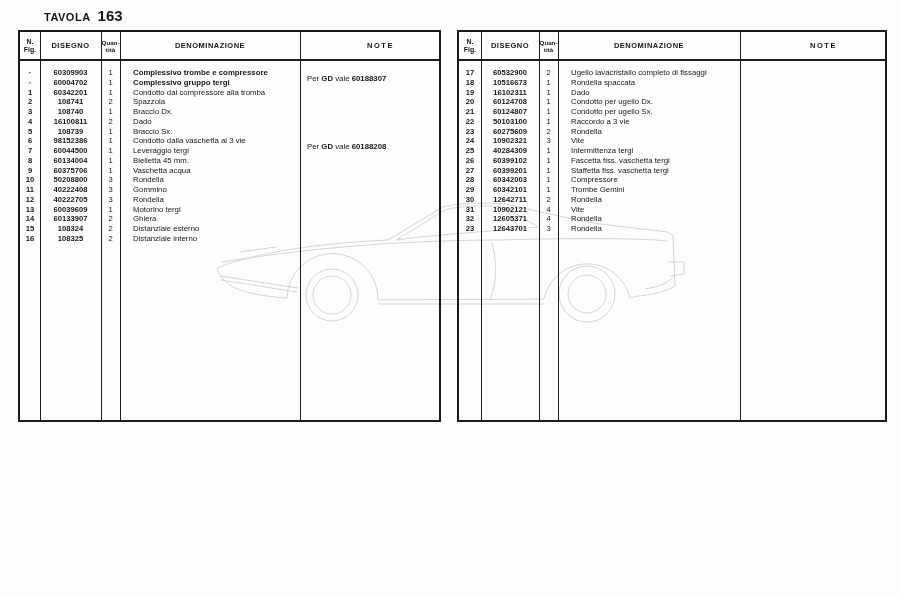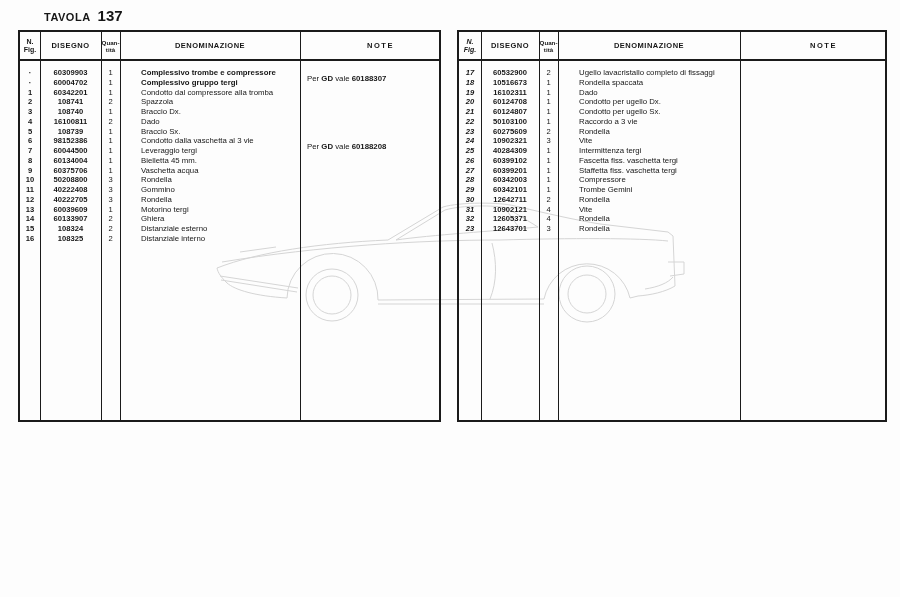--- a/index.html
+++ b/index.html
@@ -47,31 +47,31 @@
   .thead { flex: 0 0 29px; display: flex; border-bottom: 2px solid #1b1b1b; }
   .hc { display: flex; flex-direction: column; align-items: center; justify-content: center;
         font-weight: bold; text-align: center; }
   .h-big   { font-size: 7.5px; letter-spacing: .5px; }
   .h-two   { font-size: 7px; line-height: 8px; }
   .h-small { font-size: 6.2px; line-height: 7px; }
   .h-note  { font-size: 7.5px; letter-spacing: 1.5px; }
 
   .left  .col-fig { flex: 0 0 20px; } .left  .col-dis { flex: 0 0 61px; }
   .left  .col-qty { flex: 0 0 19px; } .left  .col-den { flex: 0 0 180px; }
-  .right .col-fig { flex: 0 0 22px; font-style: italic; } .right .col-dis { flex: 0 0 58px; }
+  .right .col-fig { flex: 0 0 22px; } .right .col-dis { flex: 0 0 58px; }
   .right .col-qty { flex: 0 0 19px; } .right .col-den { flex: 0 0 182px; }
   .col-note { flex: 1 1 auto; padding-left: 22px; }
 
   .tbody { flex: 1 1 auto; display: flex; flex-direction: column; }
   .rows  { display: flex; flex-direction: column; padding-top: 7px; }
   .trow  { display: flex; flex: 0 0 9.76px; height: 9.76px; }
   .cell  { font-size: 7.6px; line-height: 9.8px; white-space: nowrap; overflow: visible; }
   .cell.col-fig, .cell.col-dis, .cell.col-qty { text-align: center; }
   .cell.col-fig, .cell.col-dis { font-weight: bold; }
-  .cell.col-den  { padding-left: 21px; font-size: 7.8px; }
+  .cell.col-den  { padding-left: 13px; font-size: 7.8px; }
   .cell.col-den[data-bold="true"] { font-weight: bold; }
   .cell.col-note { padding-left: 7px; font-size: 7.8px; }
   .note-wrap { display: inline-block; transform: translateY(-4px); }
   .note-wrap b { font-weight: bold; }
 </style>
 </head>
 <body>
 
 <svg class="watermark" width="900" height="597" viewBox="0 0 900 597">
   <g fill="none" stroke="#d5d5d5" stroke-width="1">
@@ -94,21 +94,21 @@
 
     <circle cx="332" cy="295" r="26"></circle>
       <circle cx="332" cy="295" r="19"></circle>
     <circle cx="587" cy="294" r="28"></circle>
       <circle cx="587" cy="294" r="19"></circle>
   </g>
 </svg>
 
 <div class="page-title">
   <span class="t-label">TAVOLA</span>
-  <span class="t-num">137</span>
+  <span class="t-num">163</span>
 </div>
 
 <div class="ptable left">
   <div class="thead">
     <div class="hc col-fig">
       <span class="h-two">N.</span>
       <span class="h-two">Fig.</span>
     </div>
     <div class="hc col-dis">
       <span class="h-big">DISEGNO</span>

